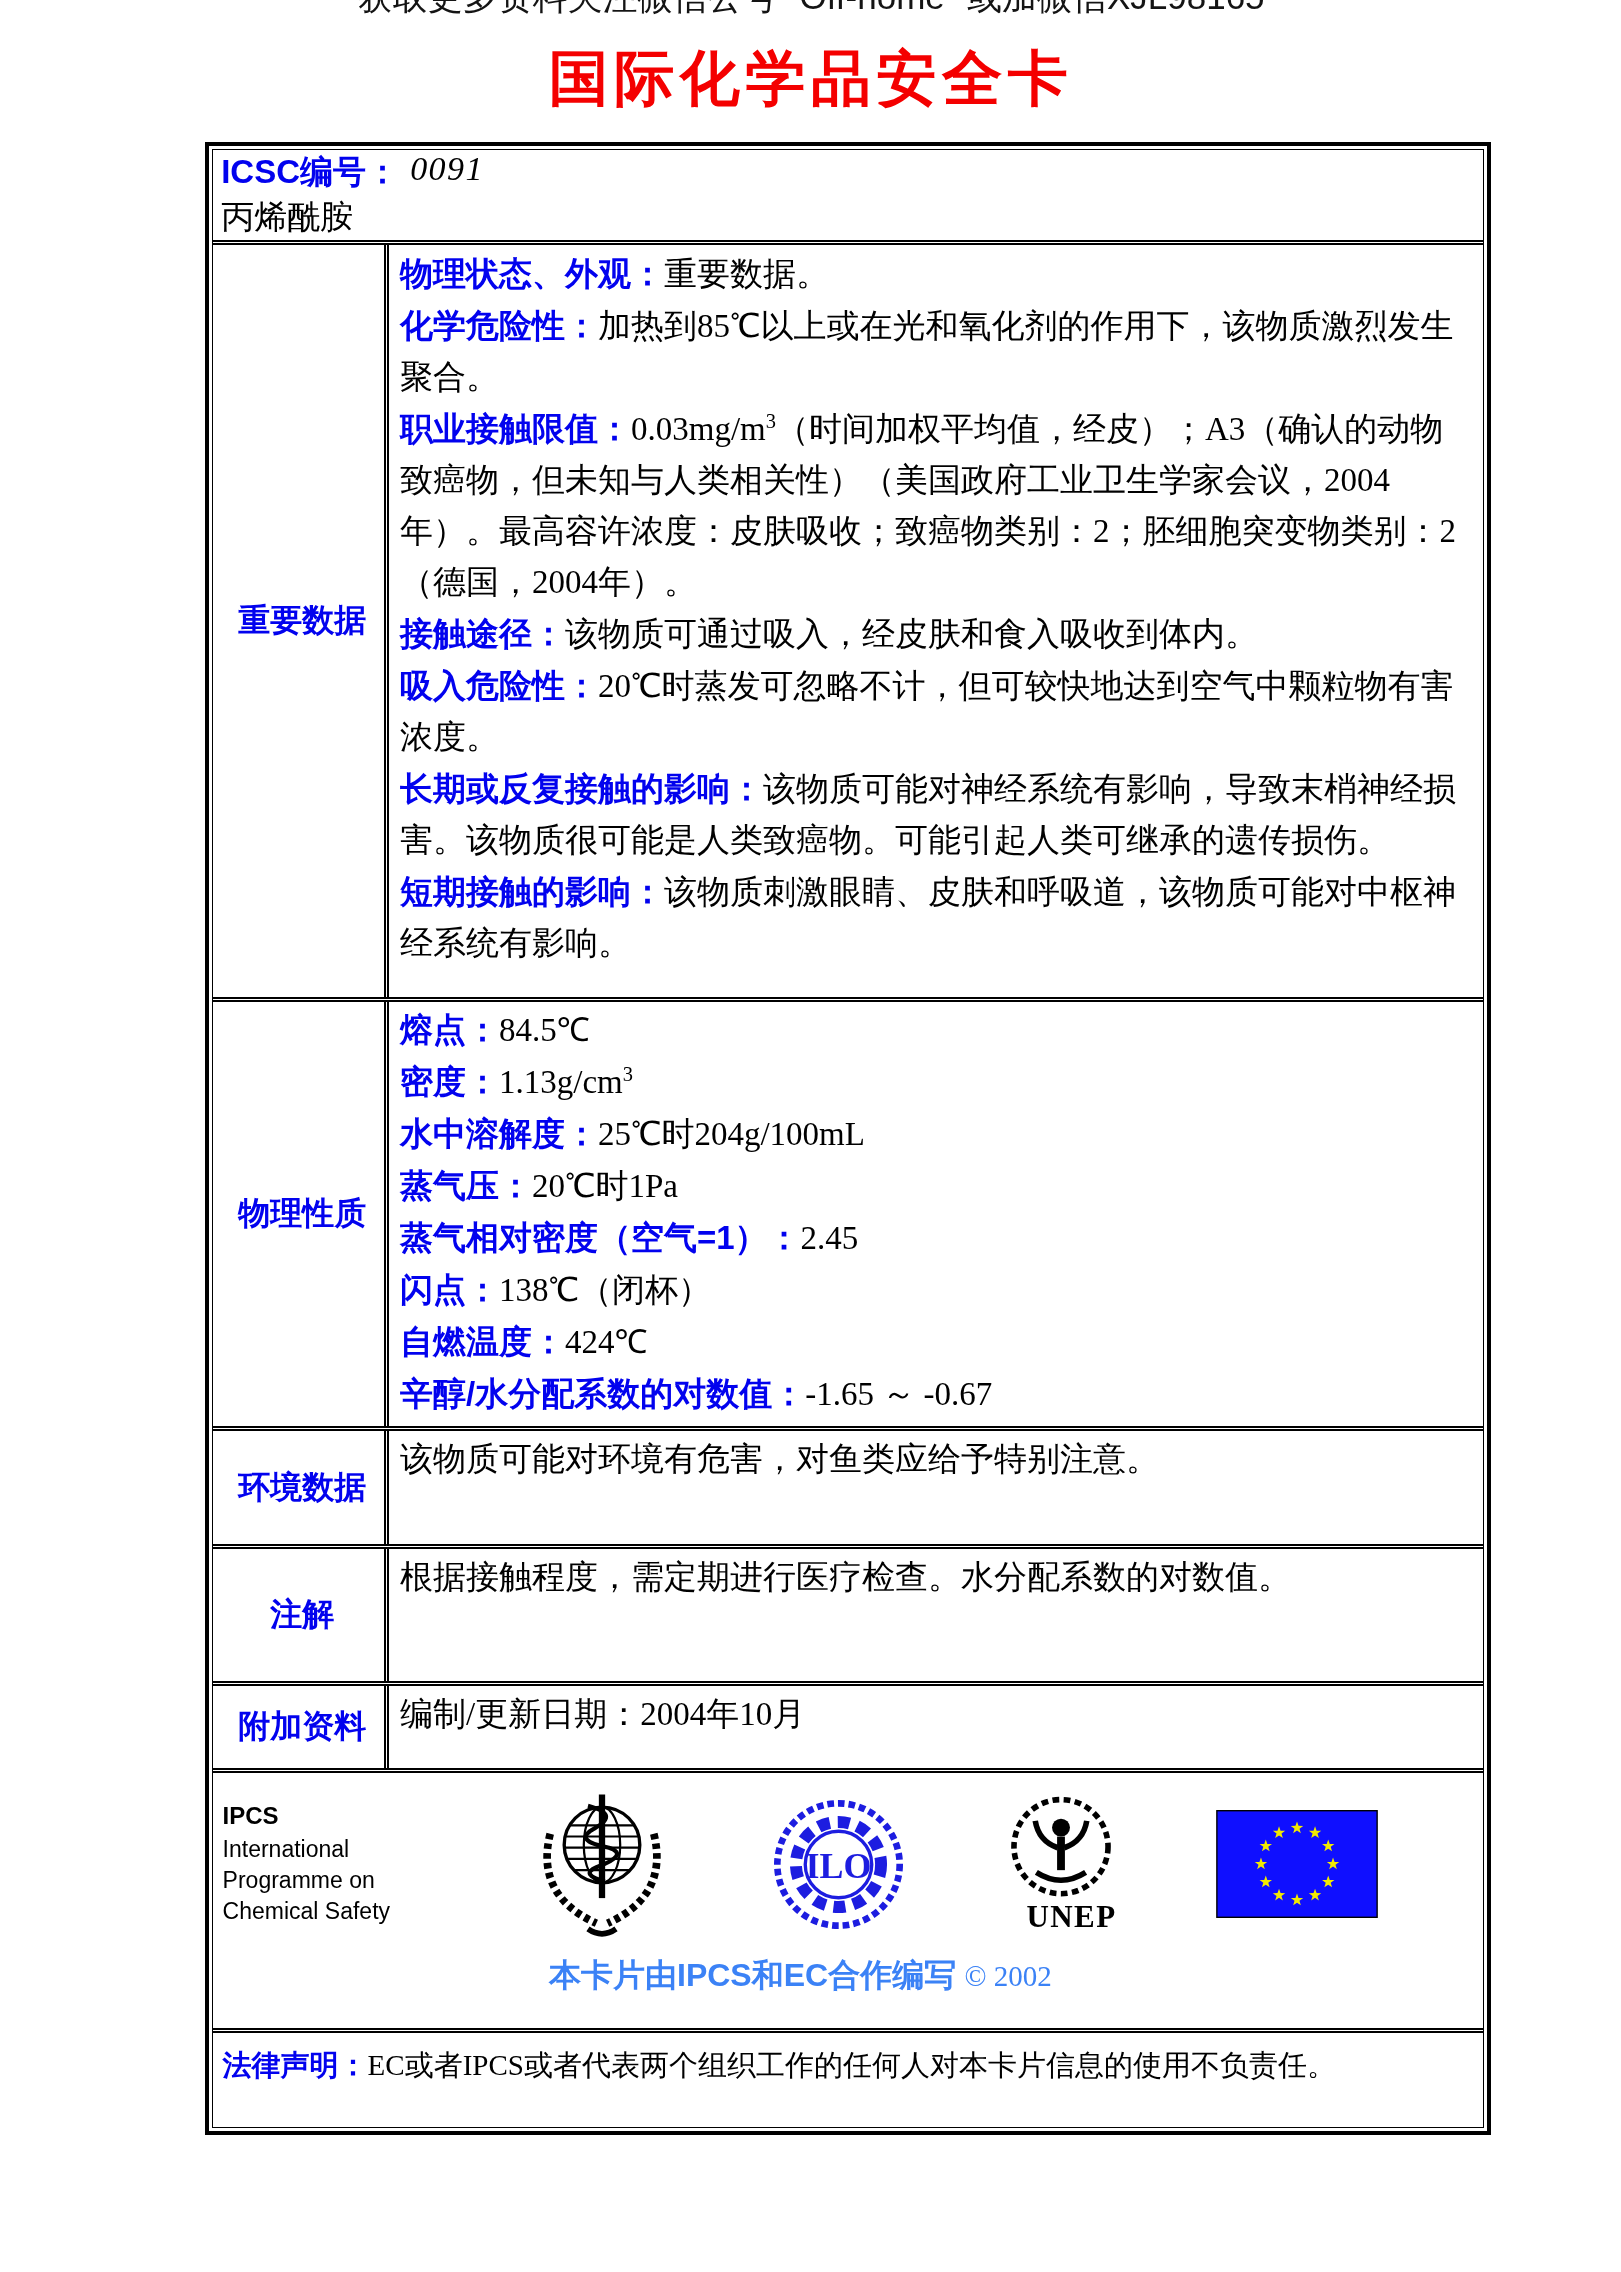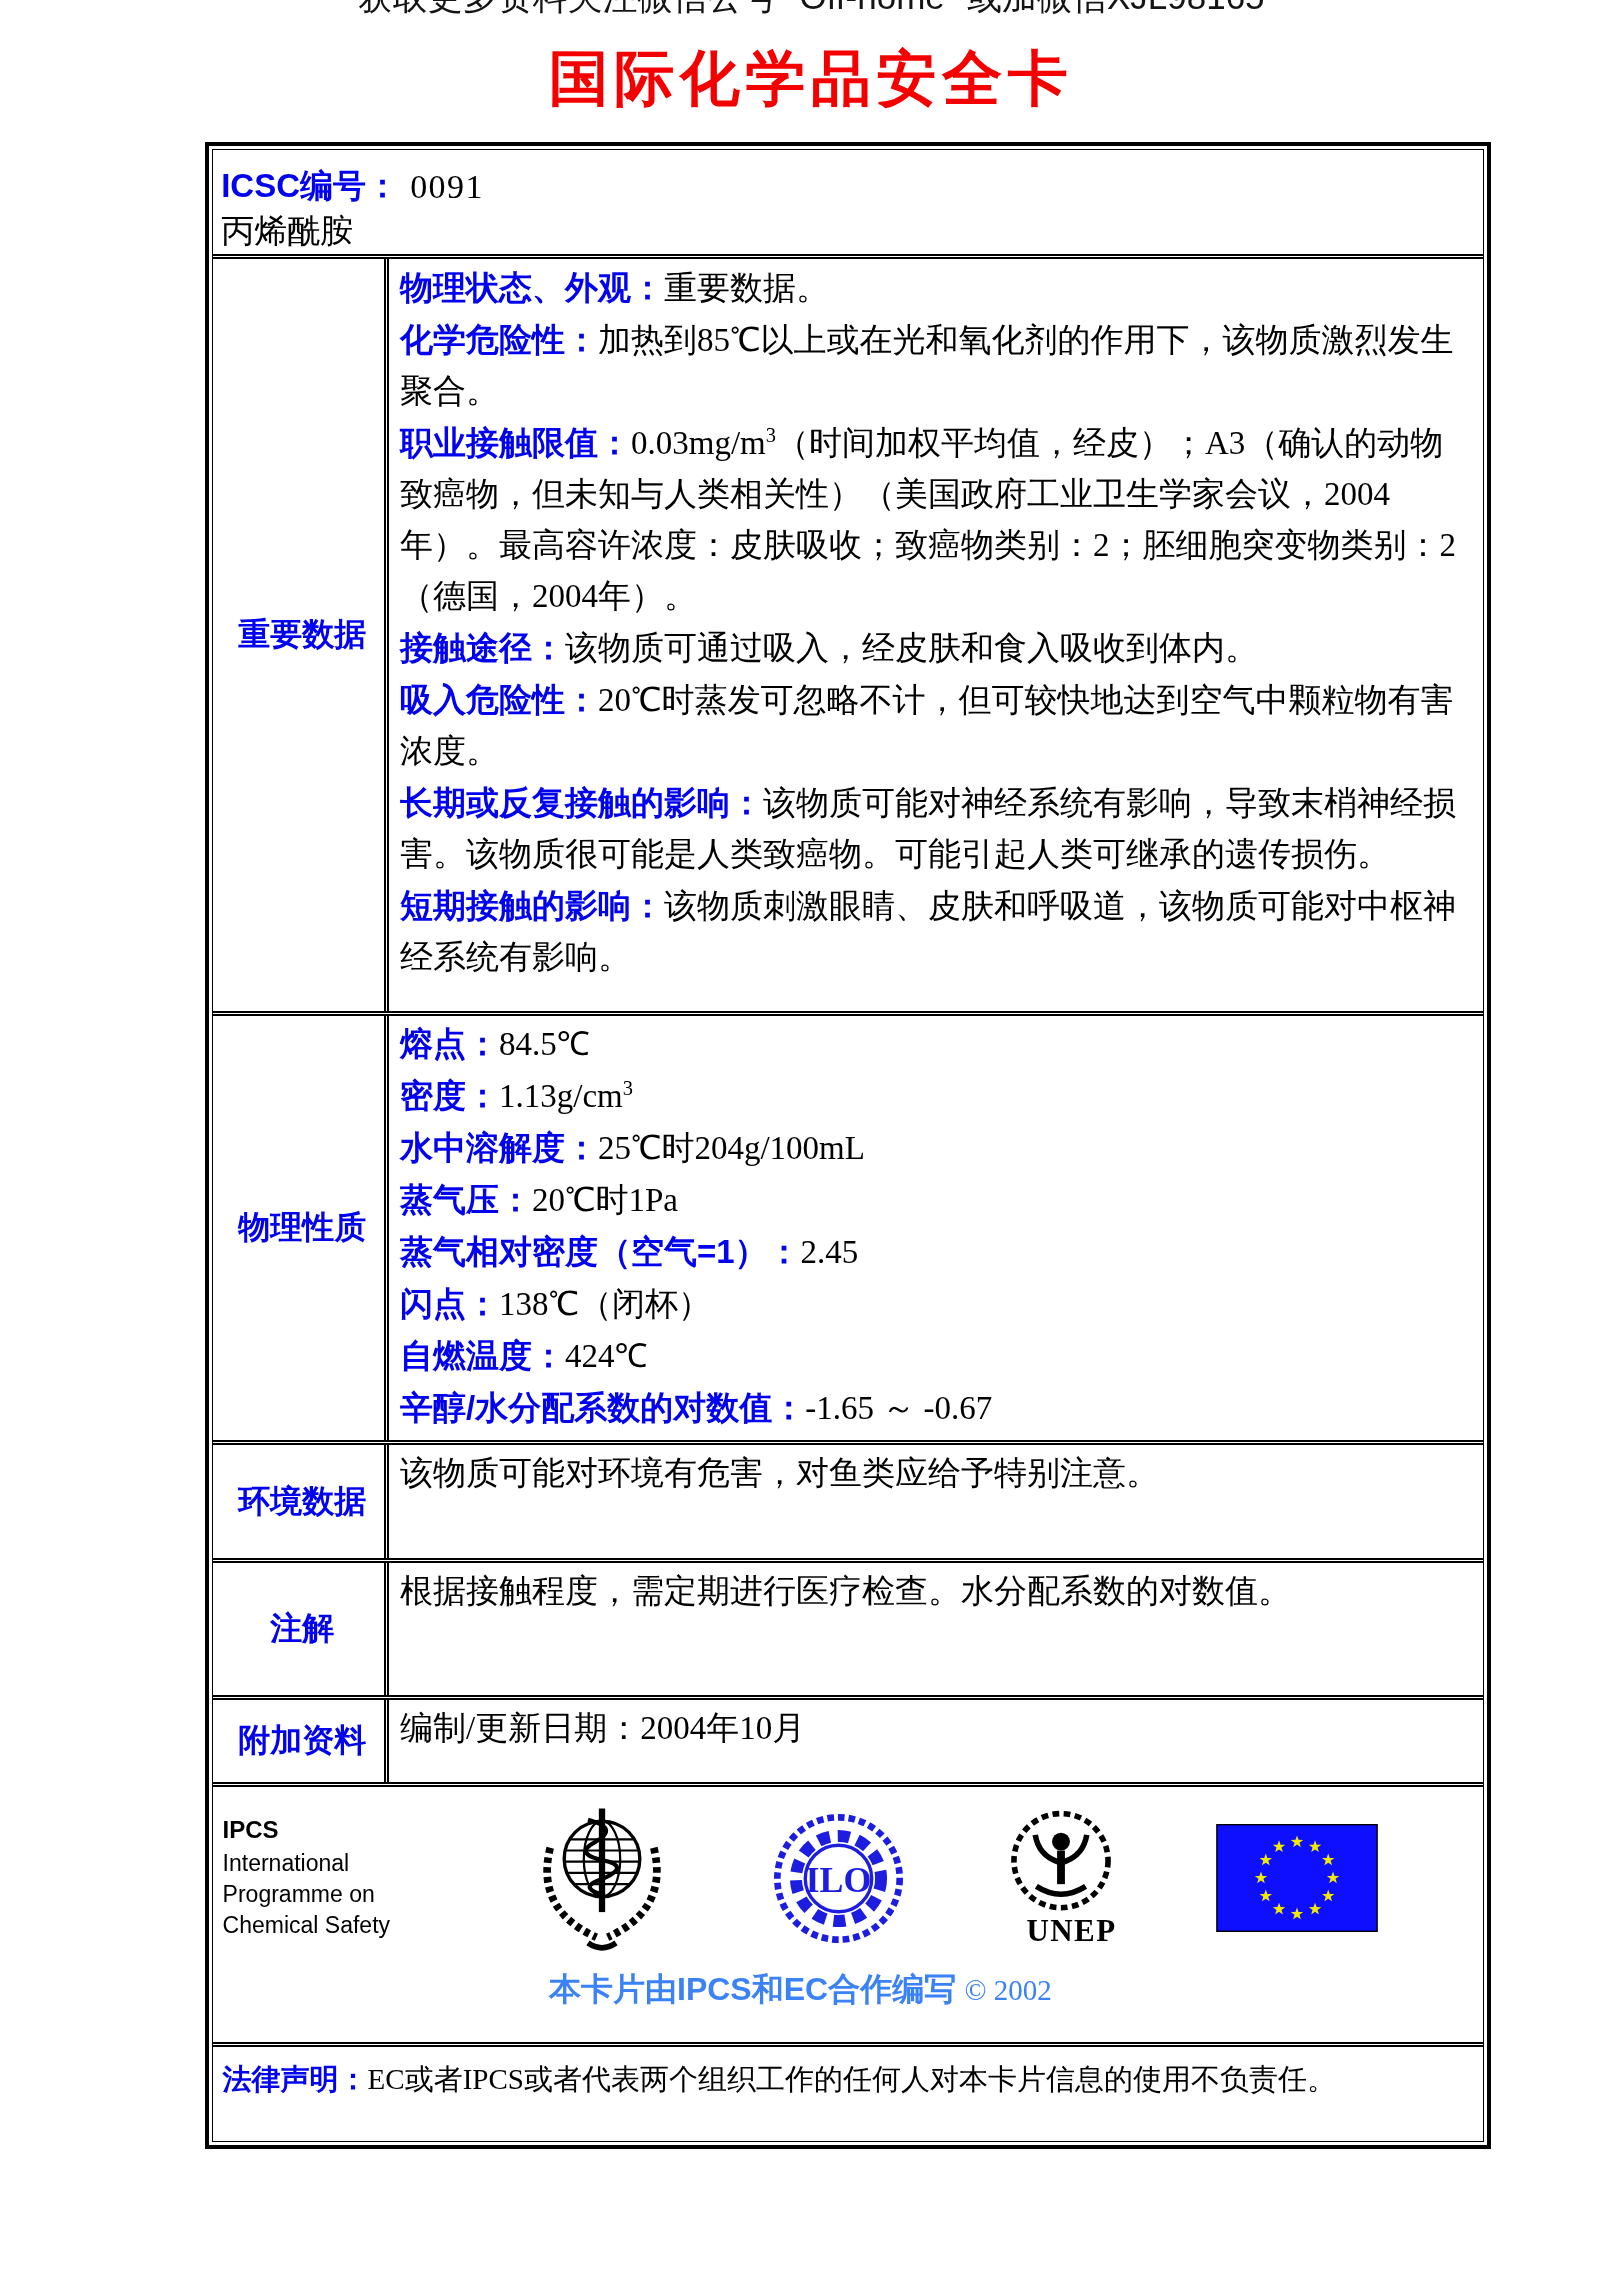--- a/index.html
+++ b/index.html
@@ -24,23 +24,23 @@
   .row:last-child{border-bottom:none;}
   .row.full{display:block;}
   .label-cell{border-right:5.6px double #000;display:flex;align-items:center;justify-content:center;padding:4.2px;}
   .label-text{color:#0202ee;font-family:"Liberation Sans", sans-serif;font-weight:bold;font-size:32px;text-align:center;margin-left:8px;}
   .content-cell{padding:2.8px 11.2px 5.6px 11.2px;font-size:33px;line-height:51px;}
   .para{margin:0;}
   .lbl{color:#0202ee;font-family:"Liberation Sans", sans-serif;font-weight:bold;}
   sup{font-size:0.62em;line-height:0;}
   
   .icsc-row{display:flex;justify-content:space-between;align-items:center;min-height:60px;padding:0 8.4px;}
-  .icsc-left{display:flex;align-items:center;margin-top:14px;}
+  .icsc-left{display:flex;align-items:flex-start;}
   .icsc-lbl{font-size:33px;}
-  .icsc-num{font-size:34px;margin-left:11.2px;letter-spacing:1.4px;}
+  .icsc-num{font-size:34px;margin-left:11.2px;letter-spacing:1.4px;font-style:italic;}
   .icsc-name{font-size:33px;}
   
   .row-important .content-cell{min-height:743px;}
   .row-physical  .content-cell{min-height:410px;}
   .row-env       .content-cell{min-height:105px;}
   .row-notes     .content-cell{min-height:123px;}
   .row-additional .content-cell{min-height:74px;}
   
   .logos-row{min-height:238px;padding:12.6px 105px 4.2px 9.8px;}
   .logos-flex{display:flex;align-items:center;justify-content:space-between;}

